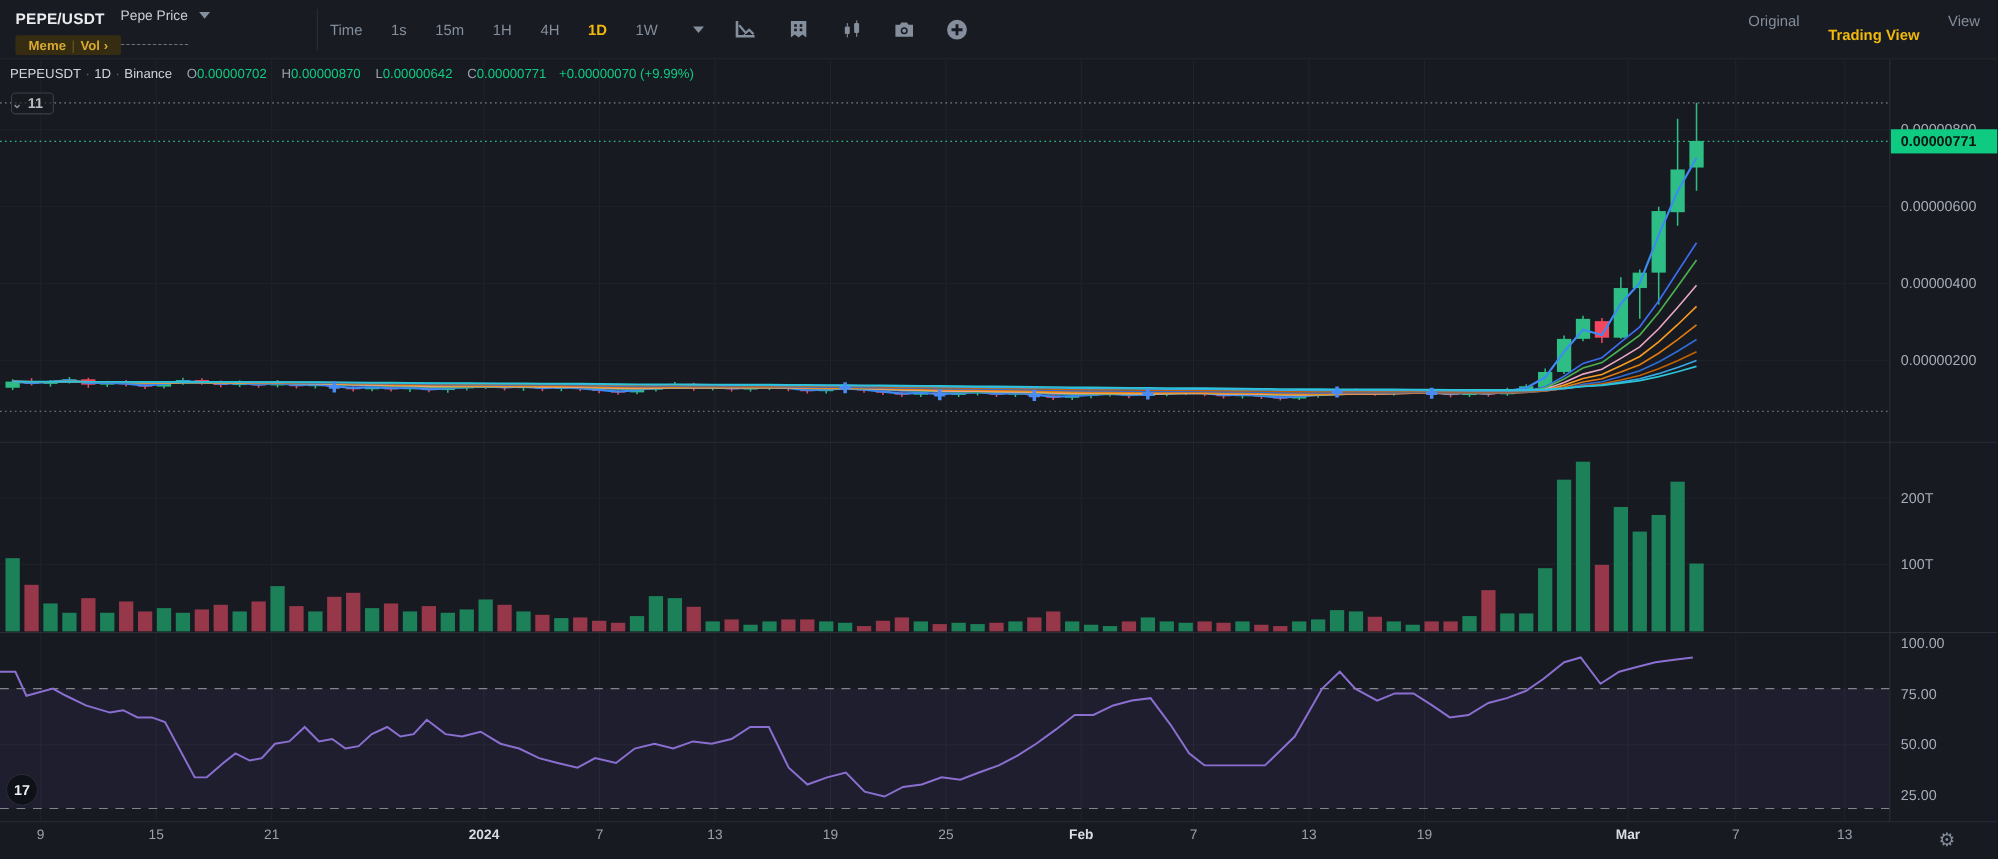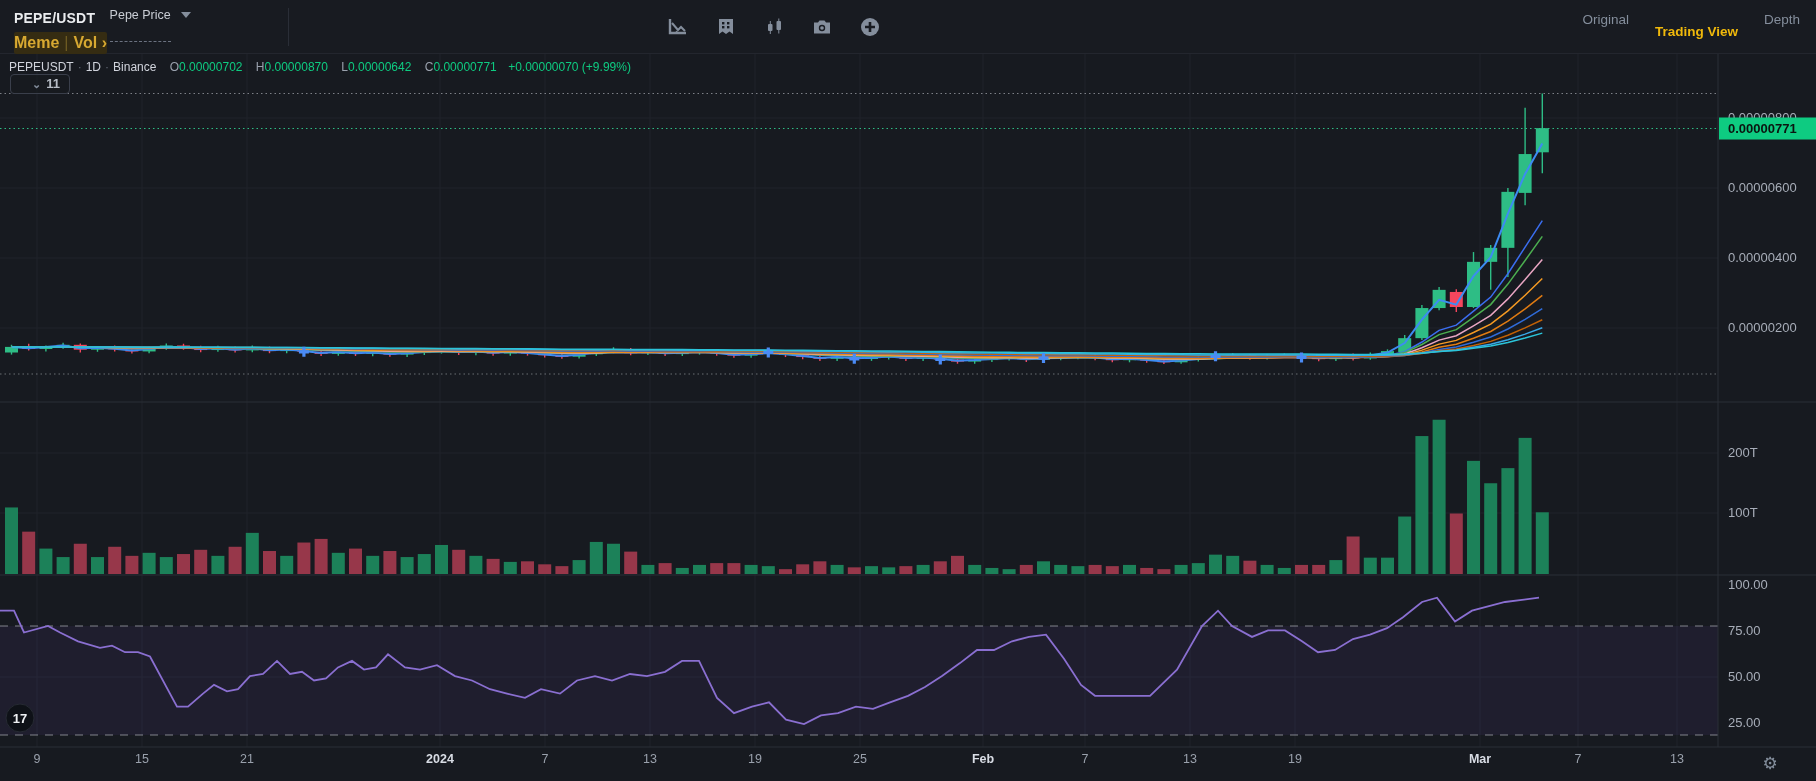--- a/index.html
+++ b/index.html
@@ -9,40 +9,40 @@
   #header{position:absolute;top:0;left:0;width:1816px;height:54px;background:#181b21;
     border-bottom:1px solid #23262e;box-sizing:border-box;}
   .hdiv{position:absolute;top:8px;width:1px;height:38px;background:#2a2e37;}
   #pair-block{position:absolute;left:14px;top:5px;}
   #pair-title{font-size:14px;font-weight:bold;color:#eaecef;letter-spacing:.2px;display:inline-block;text-align:center;}
   #pair-sub{display:inline-block;margin-left:10px;vertical-align:4px;}
   #pair-sub .lbl{font-size:12.5px;color:#c9cdd4;border-bottom:1px dashed #6b7280;padding-bottom:19px;cursor:pointer;}
   .caret{display:inline-block;margin-left:6px;width:0;height:0;border-left:5px solid transparent;
     border-right:5px solid transparent;border-top:6px solid #848e9c;vertical-align:1px;}
   #tag-chip{position:absolute;left:14px;top:32px;background:#352c12;border-radius:2px;
-    font-size:16px;font-weight:bold;color:#d8a931;padding:2px 0;cursor:pointer;white-space:nowrap;}
+    font-size:12px;font-weight:bold;color:#d8a931;padding:2px 12px;cursor:pointer;white-space:nowrap;}
   #tag-chip .sep{color:#6e5c22;margin:0 5px;font-weight:normal;}
   #tf-row{position:absolute;left:300px;top:0;height:54px;display:flex;align-items:center;gap:26px;}
   .tf{font-size:13.5px;color:#848e9c;cursor:pointer;}
   .tf.active{color:#f0b90b;font-weight:bold;}
   #tool-icons{position:absolute;left:668px;top:0;height:54px;display:flex;align-items:center;gap:28px;}
   .ticon{width:20px;height:20px;cursor:pointer;}
   .ticon svg{display:block;}
   #view-tabs{position:absolute;right:16px;top:0;height:39px;display:flex;align-items:center;gap:26px;}
   .vtab{font-size:13.5px;color:#848e9c;cursor:pointer;}
   .vtab.active{color:#f0b90b;font-weight:bold;margin-top:24px;}
   
   #ohlc-line{position:absolute;left:9px;top:60px;font-size:12px;color:#d1d4dc;z-index:5;white-space:nowrap;}
   #ohlc-line .sym{color:#d1d4dc;}
   #ohlc-line .dot{color:#646a75;margin:0 4px;}
   #ohlc-line .k{color:#9aa1ad;margin-left:10px;}
   #ohlc-line .v{color:#0ecb81;}
   #ohlc-line .chg{color:#0ecb81;margin-left:8px;}
-  #legend-btn{position:absolute;left:10px;top:74px;z-index:5;border:1px solid #3a3f4b;border-radius:4px;
-    color:#b7bdc6;font-size:13px;font-weight:bold;padding:1px 9px 2px 21px;cursor:pointer;background:rgba(23,26,32,.6);}
+  #legend-btn{position:absolute;left:10px;top:84px;z-index:5;border:1px solid #3a3f4b;border-radius:4px;
+    color:#b7bdc6;font-size:13px;font-weight:bold;padding:1px 9px 2px 0;cursor:pointer;background:rgba(23,26,32,.6);}
   #legend-btn .chev{font-size:11px;color:#848e9c;margin-right:5px;}
   #chart-wrap{position:absolute;top:54px;left:0;}
 </style>
 </head>
 <body>
 
 <div id="app">
 
   <div id="header">
     <div id="pair-block">
@@ -50,20 +50,30 @@
       <span id="pair-sub">
         <span class="lbl">Pepe Price</span>
         <span class="caret"></span>
       </span>
     </div>
     <div id="tag-chip">
       <span>Meme</span><span class="sep">|</span><span>Vol ›</span>
     </div>
     <div class="hdiv" style="left:288px"></div>
 
+    <div id="tf-row">
+      <span class="tf">Time</span>
+      <span class="tf">1s</span>
+      <span class="tf">15m</span>
+      <span class="tf">1H</span>
+      <span class="tf">4H</span>
+      <span class="tf active">1D</span>
+      <span class="tf">1W</span>
+      <span class="caret"></span>
+    </div>
 
     <div id="tool-icons">
       <span class="ticon">
         <svg width="20" height="20" viewBox="0 0 20 20">
             <path d="M2 2v14h16" stroke="#848e9c" stroke-width="2.4" fill="none"></path>
             <path d="M4 6l6 7 3-3 4 4" stroke="#848e9c" stroke-width="2" fill="none"></path>
             <path d="M13.5 9.5l-3.4 3.6-2-2.3" stroke="#848e9c" stroke-width="0" fill="none"></path>
             <path d="M9 13.6l-2.2 1.9 3-.2z" fill="#848e9c"></path>
           </svg>
       </span>
@@ -101,21 +111,21 @@
         <svg width="20" height="20" viewBox="0 0 20 20">
             <circle cx="10" cy="10" r="9" fill="#848e9c"></circle>
             <path d="M10 5v10M5 10h10" stroke="#181b21" stroke-width="2.6"></path>
           </svg>
       </span>
     </div>
 
     <div id="view-tabs">
       <span class="vtab">Original</span>
       <span class="vtab active">Trading View</span>
-      <span class="vtab">Depth</span>
+      <span class="vtab">View</span>
     </div>
   </div>
 
   <div id="ohlc-line">
     <span class="sym">PEPEUSDT</span><span class="dot">·</span><span class="sym">1D</span><span class="dot">·</span><span class="sym">Binance</span>
     <span class="k">O</span><span class="v">0.00000702</span>
     <span class="k">H</span><span class="v">0.00000870</span>
     <span class="k">L</span><span class="v">0.00000642</span>
     <span class="k">C</span><span class="v">0.00000771</span>
     <span class="chg">+0.00000070 (+9.99%)</span>

